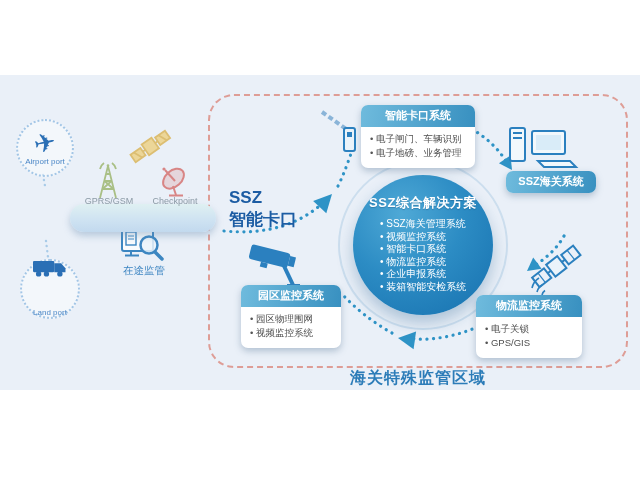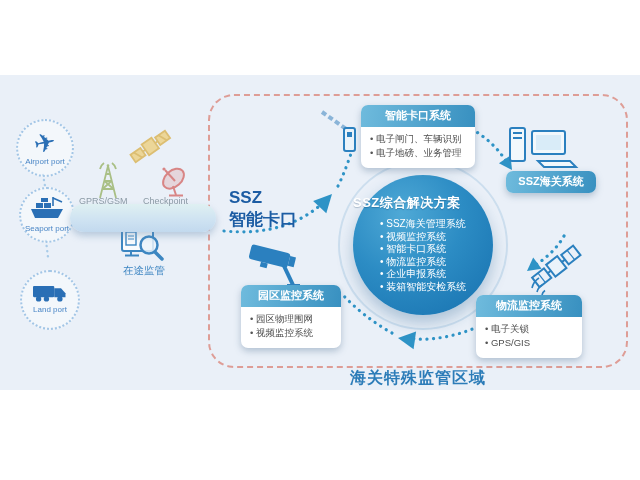--- a/index.html
+++ b/index.html
@@ -4,37 +4,37 @@
 <style>
   html,body{margin:0;padding:0;}
   .page{position:relative;width:640px;height:480px;background:#ffffff;font-family:"Liberation Sans",sans-serif;overflow:hidden;}
   .bg-band{position:absolute;left:0;top:75px;width:640px;height:315px;background:#eaf0f8;}
   .zone{position:absolute;left:208px;top:94px;width:416px;height:270px;border:2px dashed #de9d96;border-radius:26px;z-index:1;}
   .zone-label{position:absolute;left:208px;top:368px;width:420px;text-align:center;font-size:16px;font-weight:bold;color:#2c7cb8;letter-spacing:1px;z-index:2;}
 
   .port{position:absolute;border:2px dotted #a3c6e6;border-radius:50%;background:rgba(255,255,255,0.45);display:flex;flex-direction:column;align-items:center;justify-content:center;z-index:2;}
   .port1{left:16px;top:119px;width:54px;height:54px;}
   .port2{left:19px;top:187px;width:52px;height:52px;}
-  .port3{left:20px;top:270px;width:56px;height:56px;}
+  .port3{left:20px;top:259px;width:56px;height:56px;justify-content:space-between;}
   .port-label{font-size:8px;color:#4a86c6;margin-top:2px;white-space:nowrap;}
   .plane-glyph{font-size:26px;line-height:24px;color:#2a6fb5;transform:rotate(-12deg);}
 
   .band{position:absolute;left:70px;top:204px;width:146px;height:28px;border-radius:14px;background:linear-gradient(180deg,#dff0f2 0%,#cfe3f2 55%,#c2d9ee 100%);box-shadow:0 4px 7px rgba(110,145,180,0.4);z-index:2;}
 
-  .small-label{position:absolute;font-size:9px;color:#8b9aa5;text-align:left;z-index:2;}
+  .small-label{position:absolute;font-size:9px;color:#8b9aa5;text-align:center;z-index:2;}
   .gprs-label{left:79px;top:196px;width:60px;}
   .checkpoint-label{left:143px;top:196px;width:64px;}
   .transit-label{position:absolute;left:112px;top:264px;width:64px;text-align:center;font-size:10.5px;color:#3f86c2;z-index:2;}
 
   .ssz-title{position:absolute;left:229px;top:187px;font-size:17px;font-weight:bold;color:#1c5ca3;line-height:22px;z-index:2;}
 
   .center-circle{position:absolute;left:353px;top:175px;width:140px;height:140px;border-radius:50%;
     background:radial-gradient(circle at 35% 28%, #4fa9d6 0%, #2c8cc4 45%, #1e7ab6 80%);
     box-shadow:0 8px 16px rgba(30,90,140,0.3);color:#fff;z-index:3;}
-  .center-title{font-weight:bold;font-size:13px;margin-top:19px;letter-spacing:0.5px;white-space:nowrap;text-shadow:0 1px 1px rgba(0,40,80,0.25);}
+  .center-title{text-align:center;font-weight:bold;font-size:13px;margin-top:19px;letter-spacing:0.5px;white-space:nowrap;text-shadow:0 1px 1px rgba(0,40,80,0.25);}
   .center-list{margin:6px 0 0 27px;padding:0;list-style:none;font-size:10px;line-height:1.25;}
   .center-list li::before{content:"• ";}
 
   .sysbox{position:absolute;background:#ffffff;border-radius:7px;box-shadow:0 3px 7px rgba(90,120,150,0.4);z-index:3;overflow:hidden;}
   .sysbox-header{background:linear-gradient(100deg,#6fbbdd 0%,#3890c0 100%);color:#fff;font-weight:bold;font-size:11px;text-align:center;padding:3px 0 4px 0;}
   .sysbox ul{margin:5px 0 7px 9px;padding:0;list-style:none;font-size:9.5px;color:#4e4e4e;line-height:1.5;}
   .sysbox ul li::before{content:"• ";color:#555;}
   .box-checkpoint{left:361px;top:105px;width:114px;}
   .box-customs{left:506px;top:171px;width:90px;}
   .box-logistics{left:476px;top:295px;width:106px;}
@@ -169,33 +169,20 @@
         <path d="M-19,26 a11,11 0 0 1 5,-7"></path>
         <path d="M-14,29 a7,7 0 0 1 3,-4.5"></path>
       </g>
     </g>
   </svg>
 
   <div class="port port1">
     <div class="plane-glyph">✈</div>
     <div class="port-label">Airport port</div>
   </div>
-  <div class="port port2">
-    <svg width="36" height="25" viewBox="0 0 36 25">
-      <g fill="#2a6fb5">
-        <line x1="24" y1="0" x2="24" y2="9" stroke="#2a6fb5" stroke-width="1.6"></line>
-        <line x1="24" y1="1" x2="33" y2="5" stroke="#2a6fb5" stroke-width="1.6"></line>
-        <rect x="12" y="1" width="7" height="4"></rect>
-        <rect x="7" y="6" width="7" height="5"></rect>
-        <rect x="15" y="6" width="7" height="5"></rect>
-        <path d="M2,12 h32 l-5,9 h-23 z"></path>
-      </g>
-    </svg>
-    <div class="port-label">Seaport port</div>
-  </div>
   <div class="port port3">
     <svg width="34" height="17" viewBox="0 0 34 17">
       <g fill="#2a6fb5" transform="scale(1.12)">
         <use href="#truckShape"></use>
       </g>
     </svg>
     <div class="port-label">Land port</div>
   </div>
 
   <div class="band"></div>

